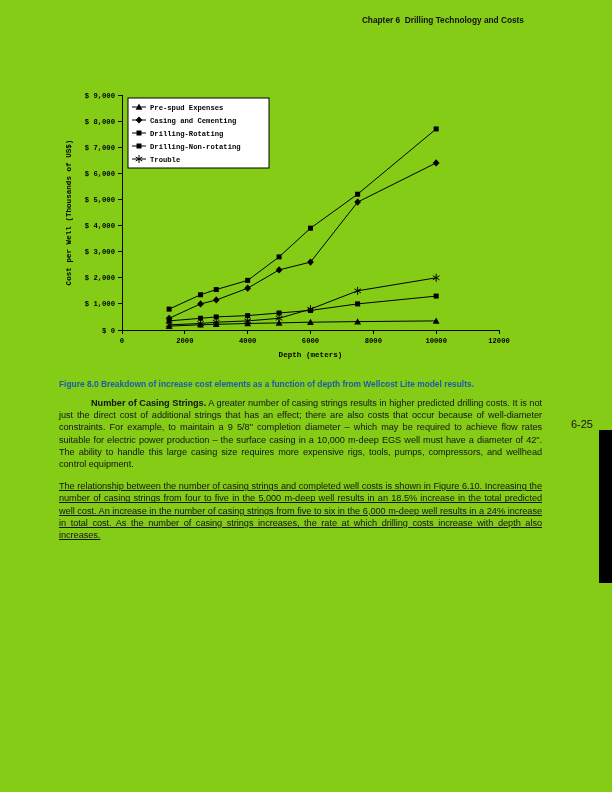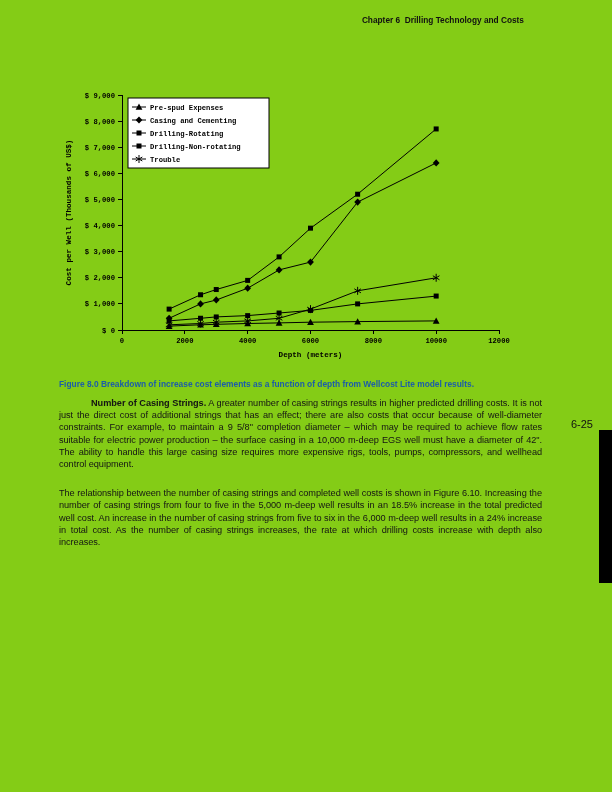--- a/index.html
+++ b/index.html
@@ -38,21 +38,21 @@
     position:absolute; left:59px; top:379px; width:488px;
     font-size:8.4px; font-weight:bold; color:#1c5da8;
   }
   .bodytext {
     position:absolute; left:59px; top:397px; width:483px;
     font-size:9.2px; line-height:12.2px;
     letter-spacing:-0.05px;
     text-align:justify;
     color:#141414;
   }
-  .para2 { margin-top:17px; }
+  .para2 { margin-top:10px;text-decoration:underline; }
   .lead { font-weight:bold;padding-left:32px; }
   .page-number {
     position:absolute; top:418px; right:19px;
     font-size:11px; color:#111;
   }
   .chapter-tab {
     position:absolute; top:430px; right:0;
     width:13px; height:153px;
     background:#000;
   }

